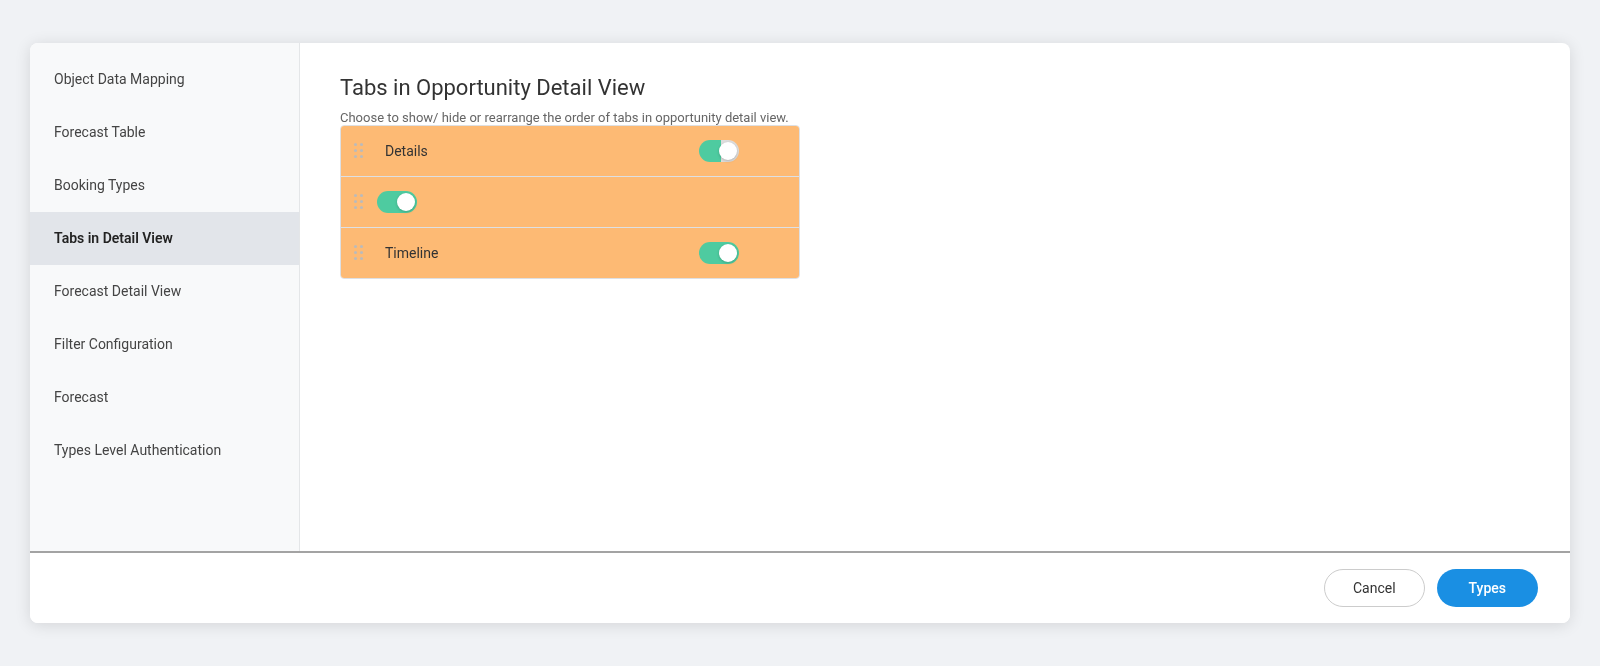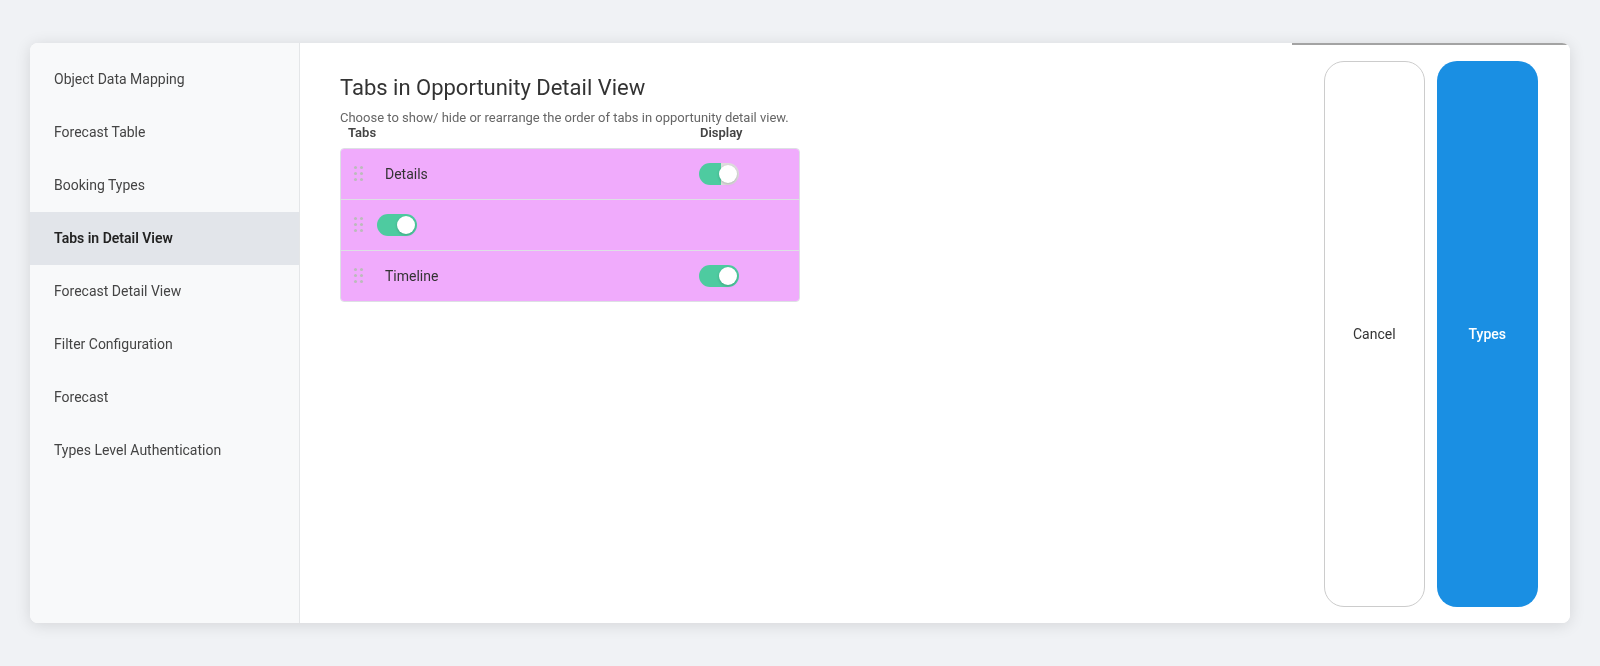--- a/index.html
+++ b/index.html
@@ -12,20 +12,21 @@
       min-height: 100vh;
       padding: 20px;
     }
     .modal-container {
       background: #fff;
       border-radius: 8px;
       box-shadow: 0 2px 16px rgba(0,0,0,0.12);
       width: 1540px;
       min-height: 580px;
       display: flex;
+      flex-direction: column;
       overflow: hidden;
     }
     .modal-body {
       display: flex;
       flex: 1;
     }
     
     .sidebar {
       width: 270px;
       background: #f8f9fa;
@@ -87,21 +88,21 @@
     }
     .table-rows {
       border: 1px solid #dde0e4;
       border-radius: 4px;
       overflow: hidden;
     }
     .table-row {
       display: flex;
       align-items: center;
       border-bottom: 1px solid #dde0e4;
-      background: #f0abfc;
+      background: #fdba74;
     }
     .table-row:last-child {
       border-bottom: none;
     }
     .drag-handle {
       width: 36px;
       display: flex;
       align-items: center;
       justify-content: center;
       color: #aaa;
@@ -220,24 +221,20 @@
         <div class="sidebar-item">Filter Configuration</div>
         <div class="sidebar-item">Forecast</div>
         <div class="sidebar-item">Types Level Authentication</div>
       </div>
 
     <div class="main-content">
       <h2 class="page-title">Tabs in Opportunity Detail View</h2>
       <p class="page-description">Choose to show/ hide or rearrange the order of tabs in opportunity detail view.</p>
 
       <div class="tabs-table">
-        <div class="table-header">
-          <div class="col-tabs">Tabs</div>
-          <div class="col-display">Display</div>
-        </div>
         <div class="table-rows">
 
         <div class="table-row">
               <div class="drag-handle">
                 <div class="dots-grid">
                   <div class="dot"></div>
                   <div class="dot"></div>
                   <div class="dot"></div>
                   <div class="dot"></div>
                   <div class="dot"></div>

